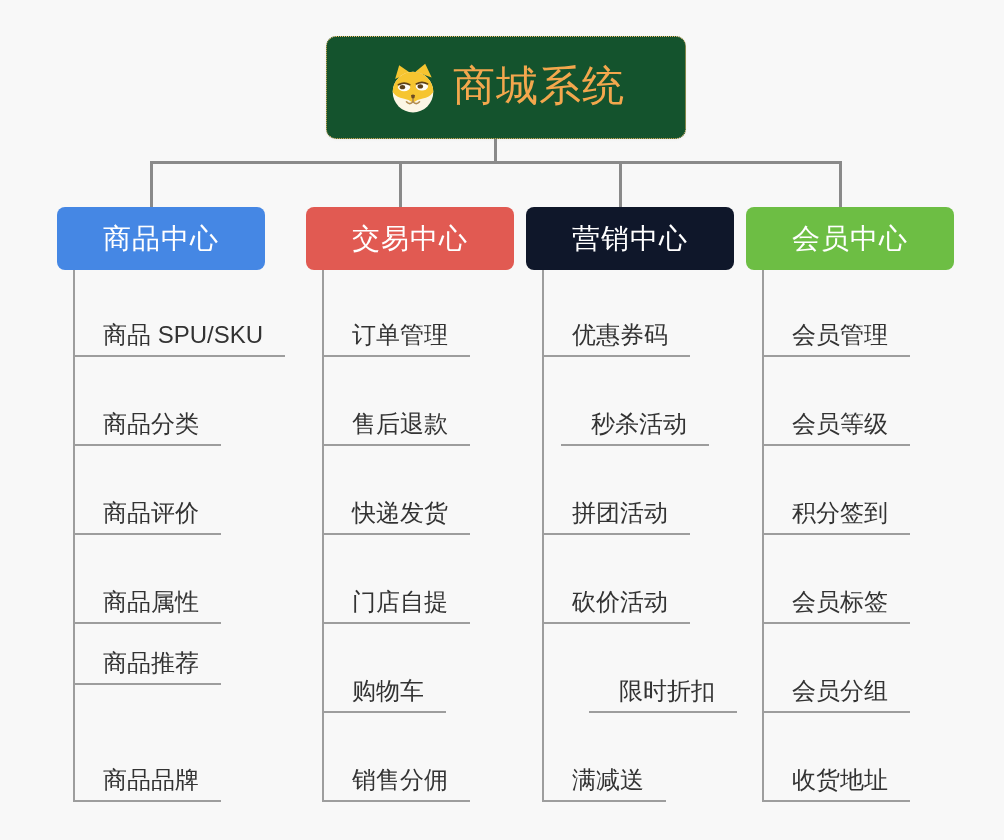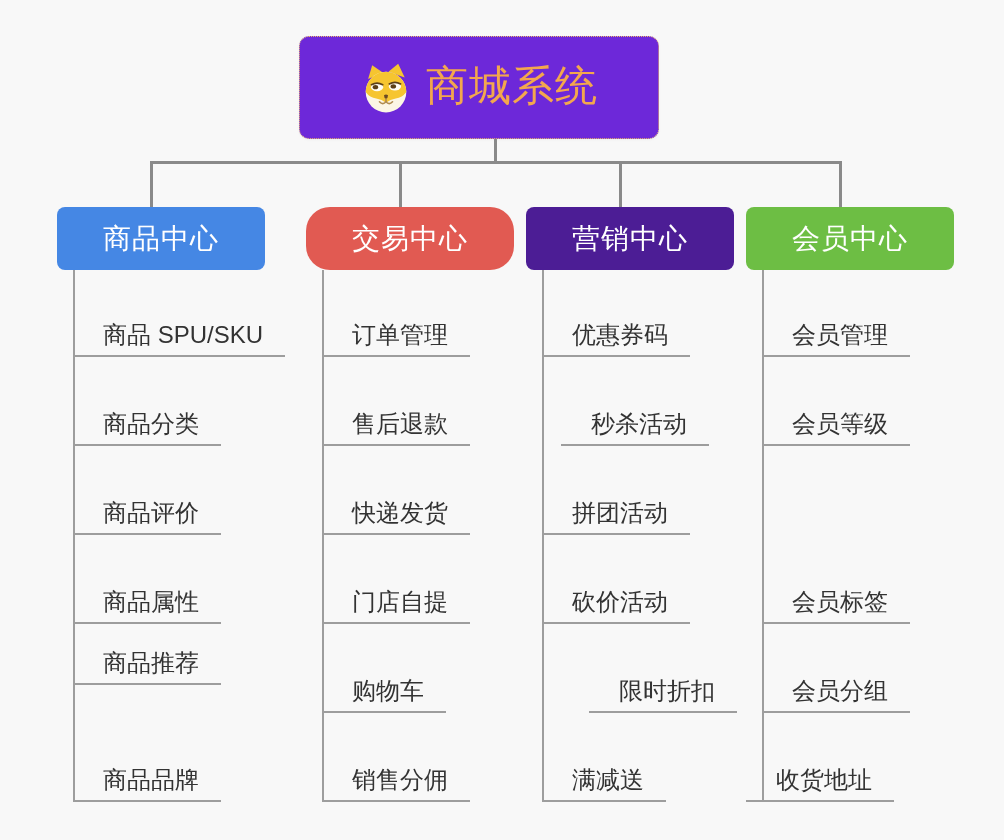--- a/index.html
+++ b/index.html
@@ -10,24 +10,24 @@
   #canvas{
     position:relative;
     width:1004px;
     height:840px;
     background:var(--bg,#f8f8f8);
     overflow:hidden;
   }
   
   .root-node{
     position:absolute;
-    left:299px; top:36px;
+    left:326px; top:36px;
     width:360px; height:103px;
     box-sizing:border-box;
-    background:#6d28d9;
+    background:#14532d;
     border:1px dotted var(--root-border,#f0bc6a);
     border-radius:10px;
     display:flex;
     align-items:center;
     justify-content:center;
     gap:14px;
     box-shadow:0 1px 3px rgba(0,0,0,0.04);
   }
   .root-title{
     font-size:42px;
@@ -104,44 +104,45 @@
       <span>商品中心</span>
     </div>
     <div class="line sub" style="left: 73px; top: 270px; width: 2px; height: 532px;"></div>
     <div class="sub-item" style="left: 73px; top: 321px;">商品 SPU/SKU</div>
     <div class="sub-item" style="left: 73px; top: 410px;">商品分类</div>
     <div class="sub-item" style="left: 73px; top: 499px;">商品评价</div>
     <div class="sub-item" style="left: 73px; top: 588px;">商品属性</div>
     <div class="sub-item" style="left: 73px; top: 649px;">商品推荐</div>
     <div class="sub-item" style="left: 73px; top: 766px;">商品品牌</div>
     <div class="line main" style="left: 398.5px; top: 161px; width: 3px; height: 46px;"></div>
-    <div class="branch-box" style="left: 306px; top: 207px; background: rgb(225, 90, 82); border-radius: 24px;">
+    <div class="branch-box" style="left: 306px; top: 207px; background: rgb(225, 90, 82);">
       <span>交易中心</span>
     </div>
     <div class="line sub" style="left: 322px; top: 270px; width: 2px; height: 532px;"></div>
     <div class="sub-item" style="left: 322px; top: 321px;">订单管理</div>
     <div class="sub-item" style="left: 322px; top: 410px;">售后退款</div>
     <div class="sub-item" style="left: 322px; top: 499px;">快递发货</div>
     <div class="sub-item" style="left: 322px; top: 588px;">门店自提</div>
     <div class="sub-item" style="left: 322px; top: 677px;">购物车</div>
     <div class="sub-item" style="left: 322px; top: 766px;">销售分佣</div>
     <div class="line main" style="left: 618.5px; top: 161px; width: 3px; height: 46px;"></div>
-    <div class="branch-box" style="left: 526px; top: 207px; background: #4c1d95;">
+    <div class="branch-box" style="left: 526px; top: 207px; background: #0f172a;">
       <span>营销中心</span>
     </div>
     <div class="line sub" style="left: 542px; top: 270px; width: 2px; height: 532px;"></div>
     <div class="sub-item" style="left: 542px; top: 321px;">优惠券码</div>
     <div class="sub-item" style="left: 561px; top: 410px;">秒杀活动</div>
     <div class="sub-item" style="left: 542px; top: 499px;">拼团活动</div>
     <div class="sub-item" style="left: 542px; top: 588px;">砍价活动</div>
     <div class="sub-item" style="left: 542px; top: 677px; margin-left: 47px;">限时折扣</div>
     <div class="sub-item" style="left: 542px; top: 766px;">满减送</div>
     <div class="line main" style="left: 838.5px; top: 161px; width: 3px; height: 46px;"></div>
     <div class="branch-box" style="left: 746px; top: 207px; background: rgb(109, 190, 68);">
       <span>会员中心</span>
     </div>
     <div class="line sub" style="left: 762px; top: 270px; width: 2px; height: 532px;"></div>
     <div class="sub-item" style="left: 762px; top: 321px;">会员管理</div>
     <div class="sub-item" style="left: 762px; top: 410px;">会员等级</div>
+    <div class="sub-item" style="left: 762px; top: 499px;">积分签到</div>
     <div class="sub-item" style="left: 762px; top: 588px;">会员标签</div>
     <div class="sub-item" style="left: 762px; top: 677px;">会员分组</div>
-    <div class="sub-item" style="left: 746px; top: 766px;">收货地址</div>
+    <div class="sub-item" style="left: 762px; top: 766px;">收货地址</div>
   </div>
 
 </body></html>

